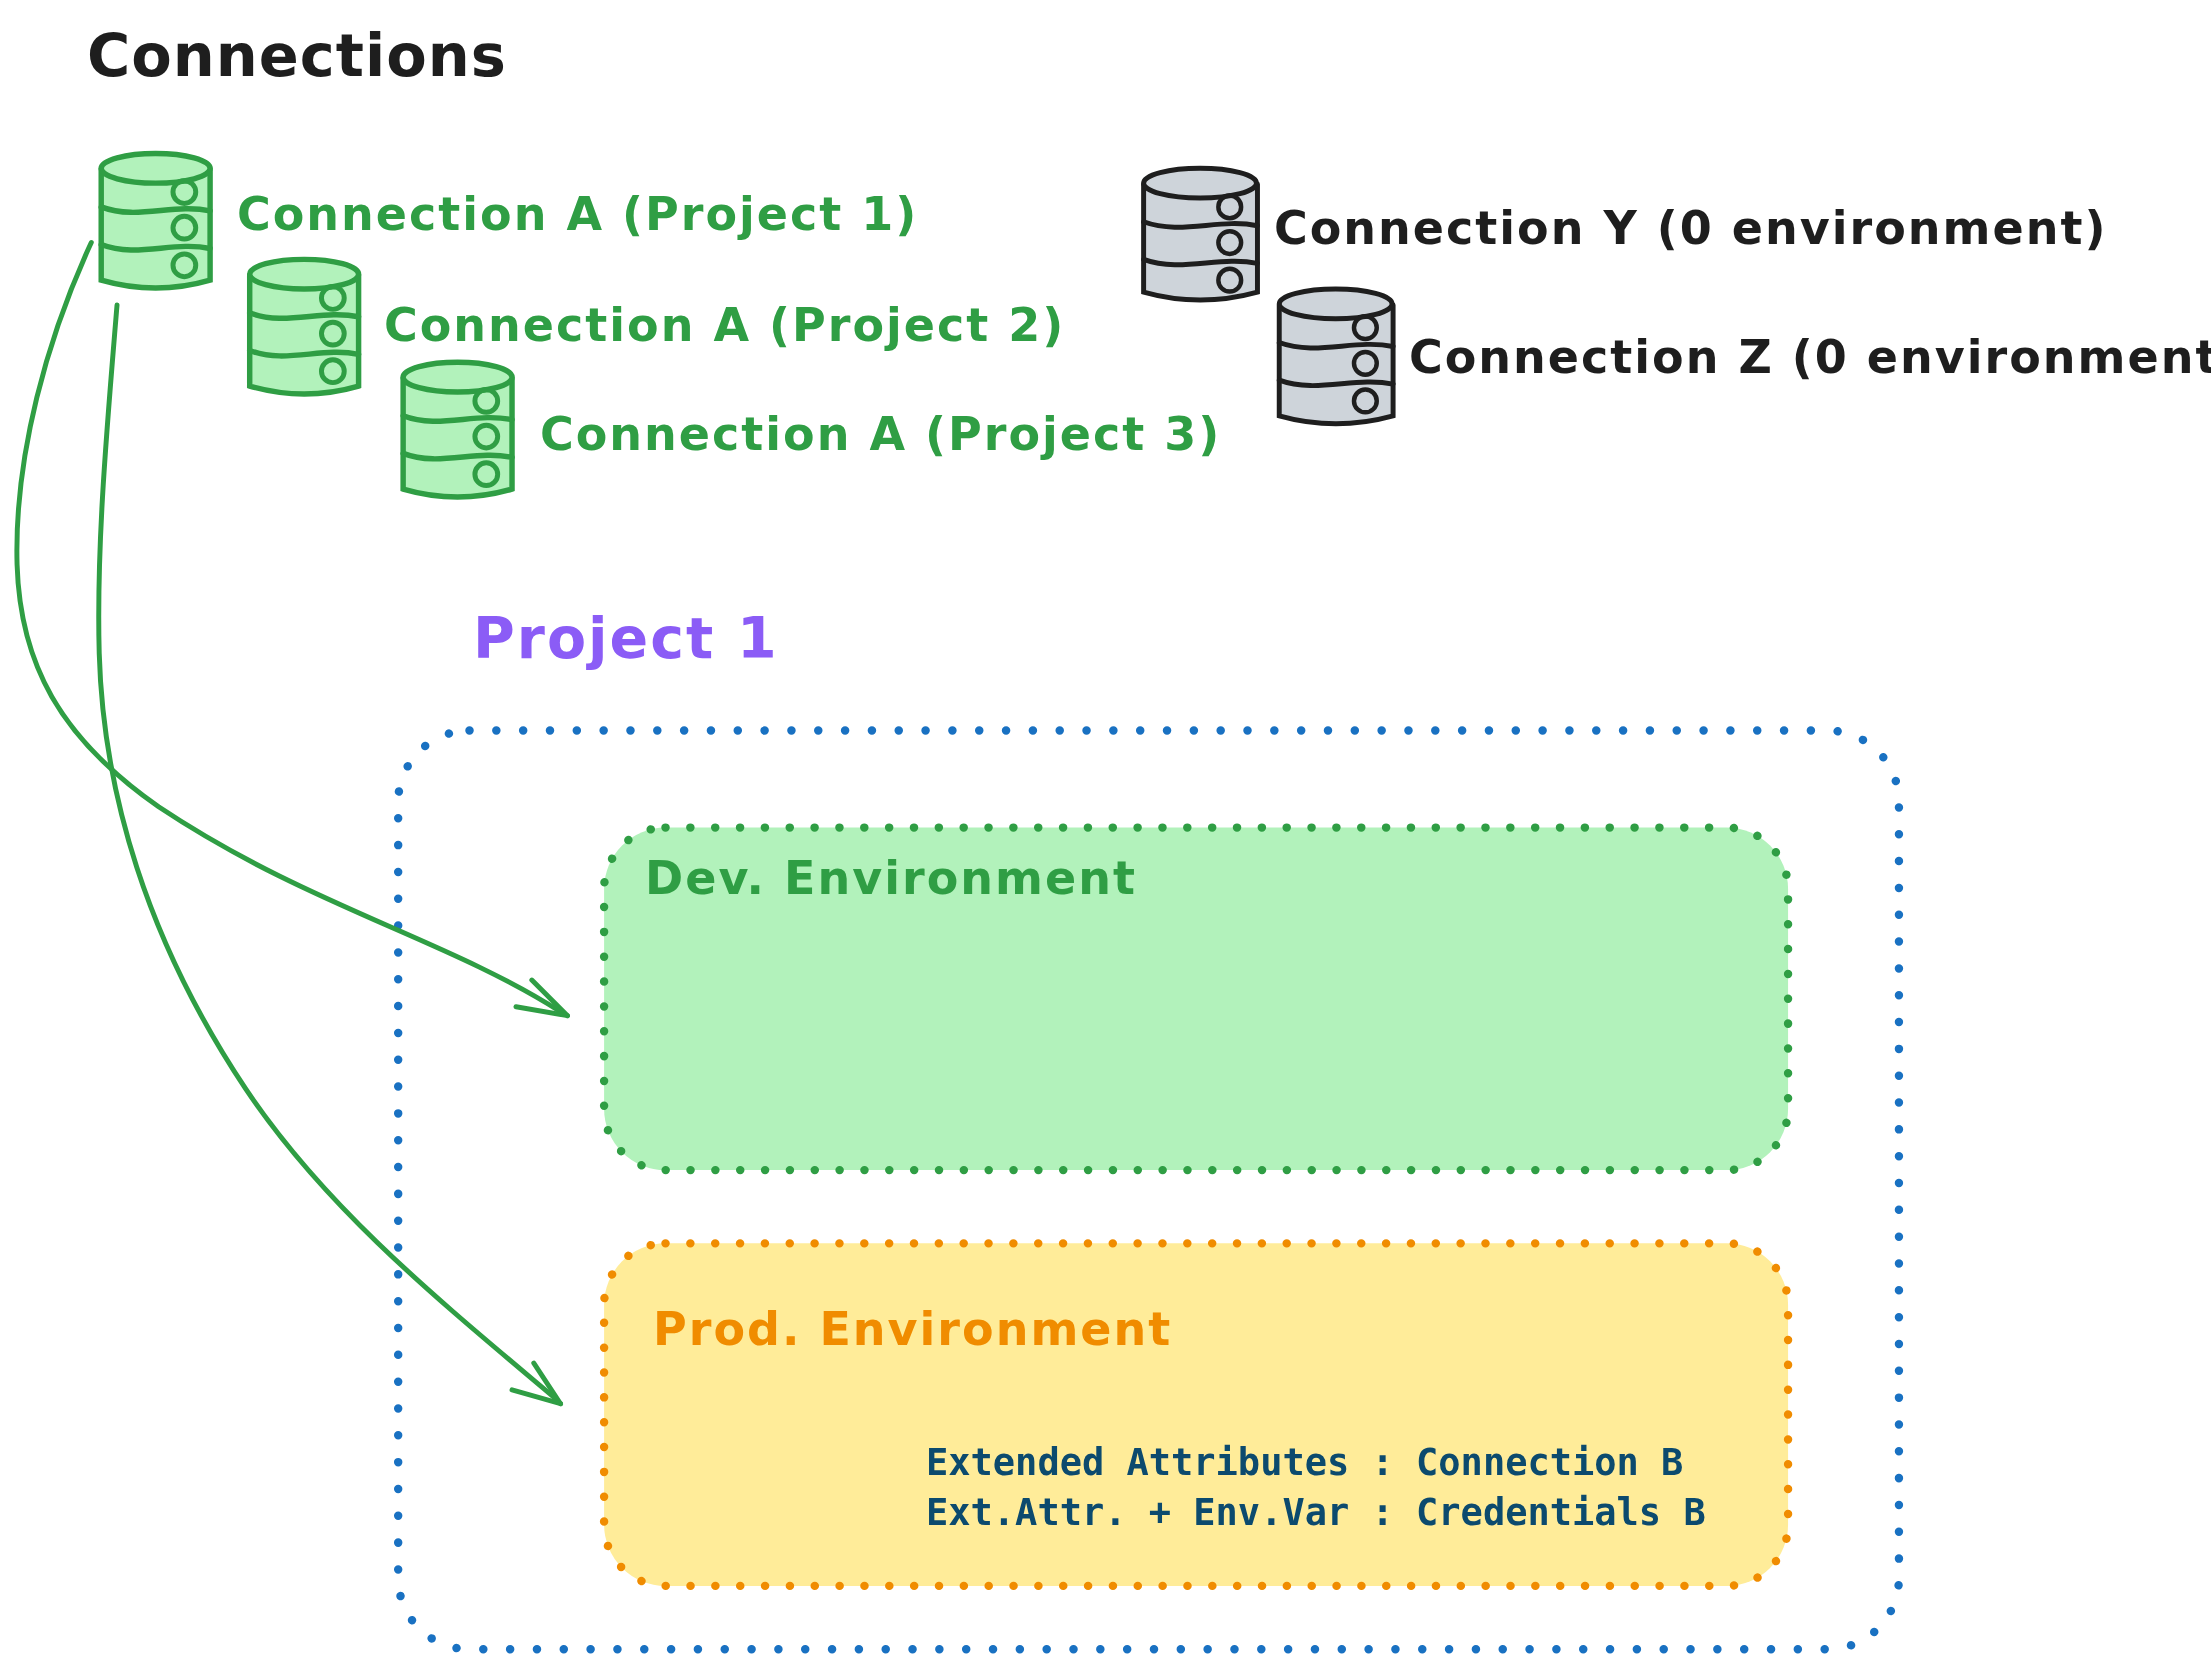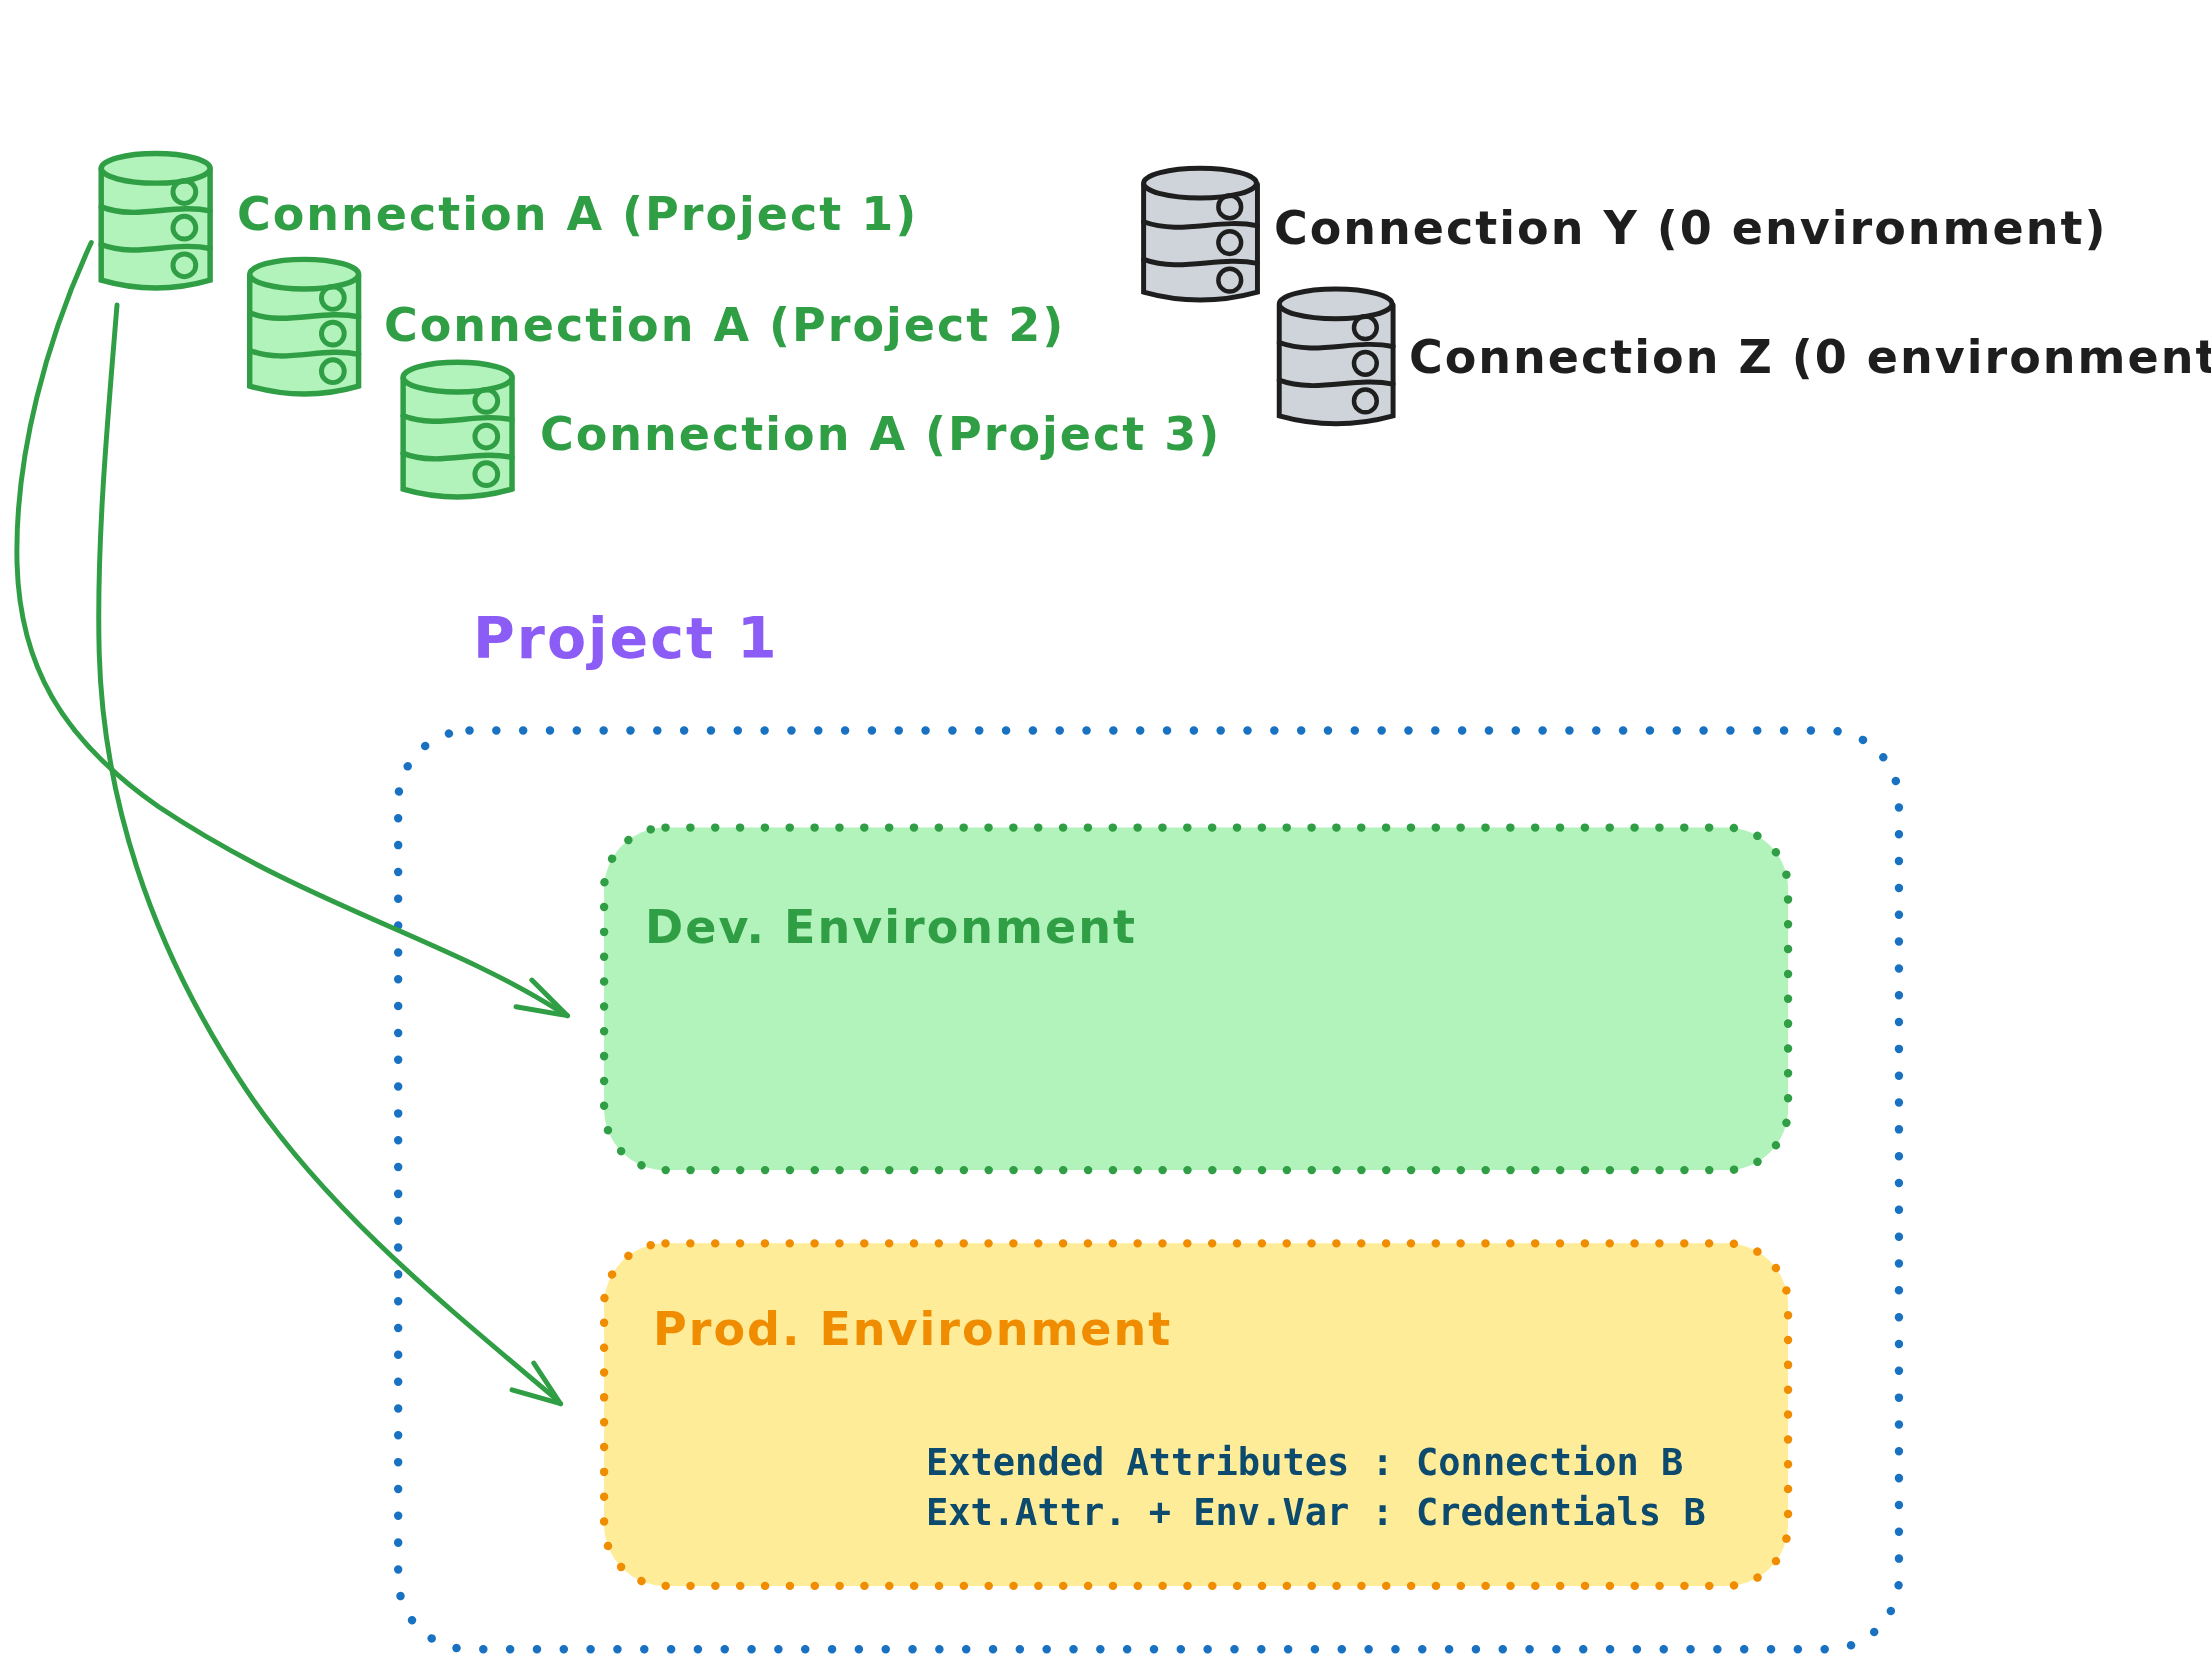--- a/index.html
+++ b/index.html
@@ -25,21 +25,21 @@
   .red{color:#0c4a6e;}
   .title{left:87px;top:22px;font-size:59px;letter-spacing:1px;}
   .lbl{font-size:46px;}
   .lbl-a1{left:237px;top:188px;}
   .lbl-a2{left:384px;top:299px;}
   .lbl-a3{left:540px;top:408px;}
   .lbl-y{left:1274px;top:202px;}
   .lbl-z{left:1409px;top:331px;}
   .project-title{left:473px;top:606px;font-size:57px;}
   .env-title{font-size:46px;}
-  .dev-title{left:645px;top:901px;}
+  .dev-title{left:645px;top:852px;}
   .prod-title{left:653px;top:1303px;text-align:right;}
   .mono{
     font-family:"DejaVu Sans Mono",monospace;
     font-weight:700;
     font-size:37px;
     letter-spacing:0;
     line-height:50px;
   }
   .dev-cred{left:992px;top:1079px;}
   .prod-cred{left:926px;top:1438px;}
@@ -124,20 +124,21 @@
       <path d="M 1292 308 L 1292 420 Q 1349 436 1407 420 L 1407 308" fill="none"></path>
       <ellipse cx="1349" cy="307" rx="57" ry="15" fill="#ced4da"></ellipse>
       <path d="M 1292 346 C 1330 360, 1368 342, 1407 350" fill="none"></path>
       <path d="M 1292 384 C 1330 398, 1368 380, 1407 388" fill="none"></path>
       <circle cx="1379" cy="331" r="11.5" fill="none" stroke-width="4.5"></circle>
       <circle cx="1379" cy="367" r="11.5" fill="none" stroke-width="4.5"></circle>
       <circle cx="1379" cy="405" r="11.5" fill="none" stroke-width="4.5"></circle>
     </g>
   </svg>
 
+  <div class="txt title ink">Connections</div>
 
   <div class="txt lbl green lbl-a1">Connection A (Project 1)</div>
   <div class="txt lbl green lbl-a2">Connection A (Project 2)</div>
   <div class="txt lbl green lbl-a3">Connection A (Project 3)</div>
 
   <div class="txt lbl ink lbl-y">Connection Y (0 environment)</div>
   <div class="txt lbl ink lbl-z">Connection Z (0 environment)</div>
 
   <div class="txt project-title blue">Project 1</div>
 

